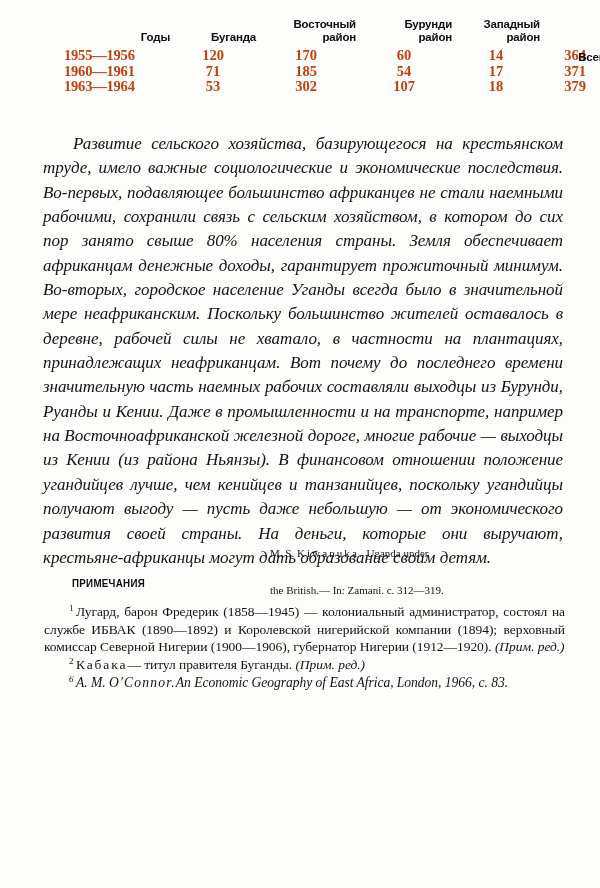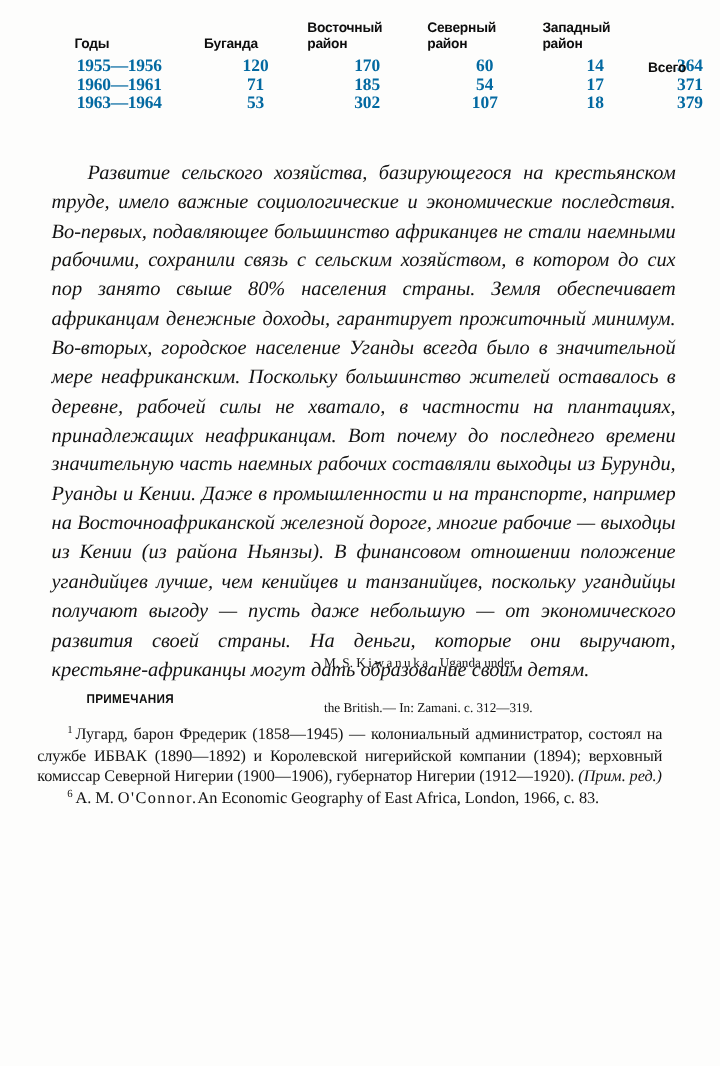--- a/index.html
+++ b/index.html
@@ -32,42 +32,42 @@
     width: 505px;
     border-collapse: collapse;
     table-layout: fixed;
   }
   .stats-table th {
     font-family: "Liberation Sans", "DejaVu Sans", sans-serif;
     font-weight: bold;
     font-size: 11.5px;
     line-height: 12.5px;
     letter-spacing: -0.2px;
-    text-align: left;
+    text-align: right;
     vertical-align: bottom;
     padding: 0 0 5px 0;
     color: #0d0d0d;
   }
   .stats-table th.col-years { width: 108px; }
   .stats-table th.col-b     { width: 86px; }
   .stats-table th.col-e     { width: 100px; }
   .stats-table th.col-n     { width: 96px; }
   .stats-table th.col-w     { width: 88px; }
   .stats-table th.col-t     { width: 70px; }
 
   .stats-table th .hl2 { display: block; }
 
   .stats-table td {
     font-family: "Liberation Serif", "DejaVu Serif", serif;
     font-weight: bold;
     font-size: 14.5px;
     line-height: 15.5px;
     text-align: center;
     padding: 0;
-    color: #0369a1;
+    color: #c2410c;
   }
   .stats-table td.years {
     text-align: left;
     letter-spacing: -0.2px;
     padding-left: 2px;
   }
   .stats-table td.total { text-align: center; }
 
   
   .hdr-lower { position: relative; top: 20px; }
@@ -116,21 +116,21 @@
     font-size: 10.5px;
     letter-spacing: 0.3px;
     transform: scaleX(0.93);
     transform-origin: left center;
     color: #0d0d0d;
   }
 
   
   .footnotes {
     position: absolute;
-    left: 31px;
+    left: 44px;
     top: 603px;
     width: 521px;
   }
   .footnote {
     font-size: 13.5px;
     line-height: 17.6px;
     text-align: justify;
     text-justify: inter-word;
     text-indent: 25px;
     letter-spacing: -0.05px;
@@ -147,20 +147,21 @@
     font-style: italic;
   }
   .footnote .spaced {
     letter-spacing: 1.9px;
   }
   .footnote .spaced-sm {
     letter-spacing: 1.2px;
   }
   .footnote.latin {
     font-size: 13.6px;
+    font-style: italic;
   }
 </style>
 </head>
 <body>
 
 <div class="page">
 
   <table class="stats-table">
     <thead>
       <tr>
@@ -168,21 +169,21 @@
           <span>Годы</span>
         </th>
         <th class="col-b">
           <span>Буганда</span>
         </th>
         <th class="col-e">
           <span>Восточный</span>
           <span class="hl2">район</span>
         </th>
         <th class="col-n">
-          <span>Северный</span>
+          <span>Бурунди</span>
           <span class="hl2">район</span>
         </th>
         <th class="col-w">
           <span>Западный</span>
           <span class="hl2">район</span>
         </th>
         <th class="col-t">
           <span class="hdr-lower">Всего</span>
         </th>
       </tr>
@@ -226,20 +227,24 @@
 
   <div class="notes-heading">ПРИМЕЧАНИЯ</div>
 
   <div class="footnotes">
 
     <p class="footnote">
       <sup>1</sup><span>Лугард, барон Фредерик (1858—1945) — колониальный администратор, состоял на службе ИБВАК (1890—1892) и Королевской нигерийской компании (1894); верховный комиссар Северной Нигерии (1900—1906), губернатор Нигерии (1912—1920).</span>
       <i>(Прим. ред.)</i>
     </p>
 
+    <p class="footnote">
+      <sup>2</sup><span class="spaced">Кабака</span><span>— титул правителя Буганды.</span>
+      <i>(Прим. ред.)</i>
+    </p>
 
 
 
 
     <p class="footnote latin">
       <sup>6</sup><span>A. M.</span>
       <span class="spaced-sm">O'Connor.</span><span>An Economic Geography of East Africa, London, 1966, c. 83.</span>
     </p>
 
   </div>

